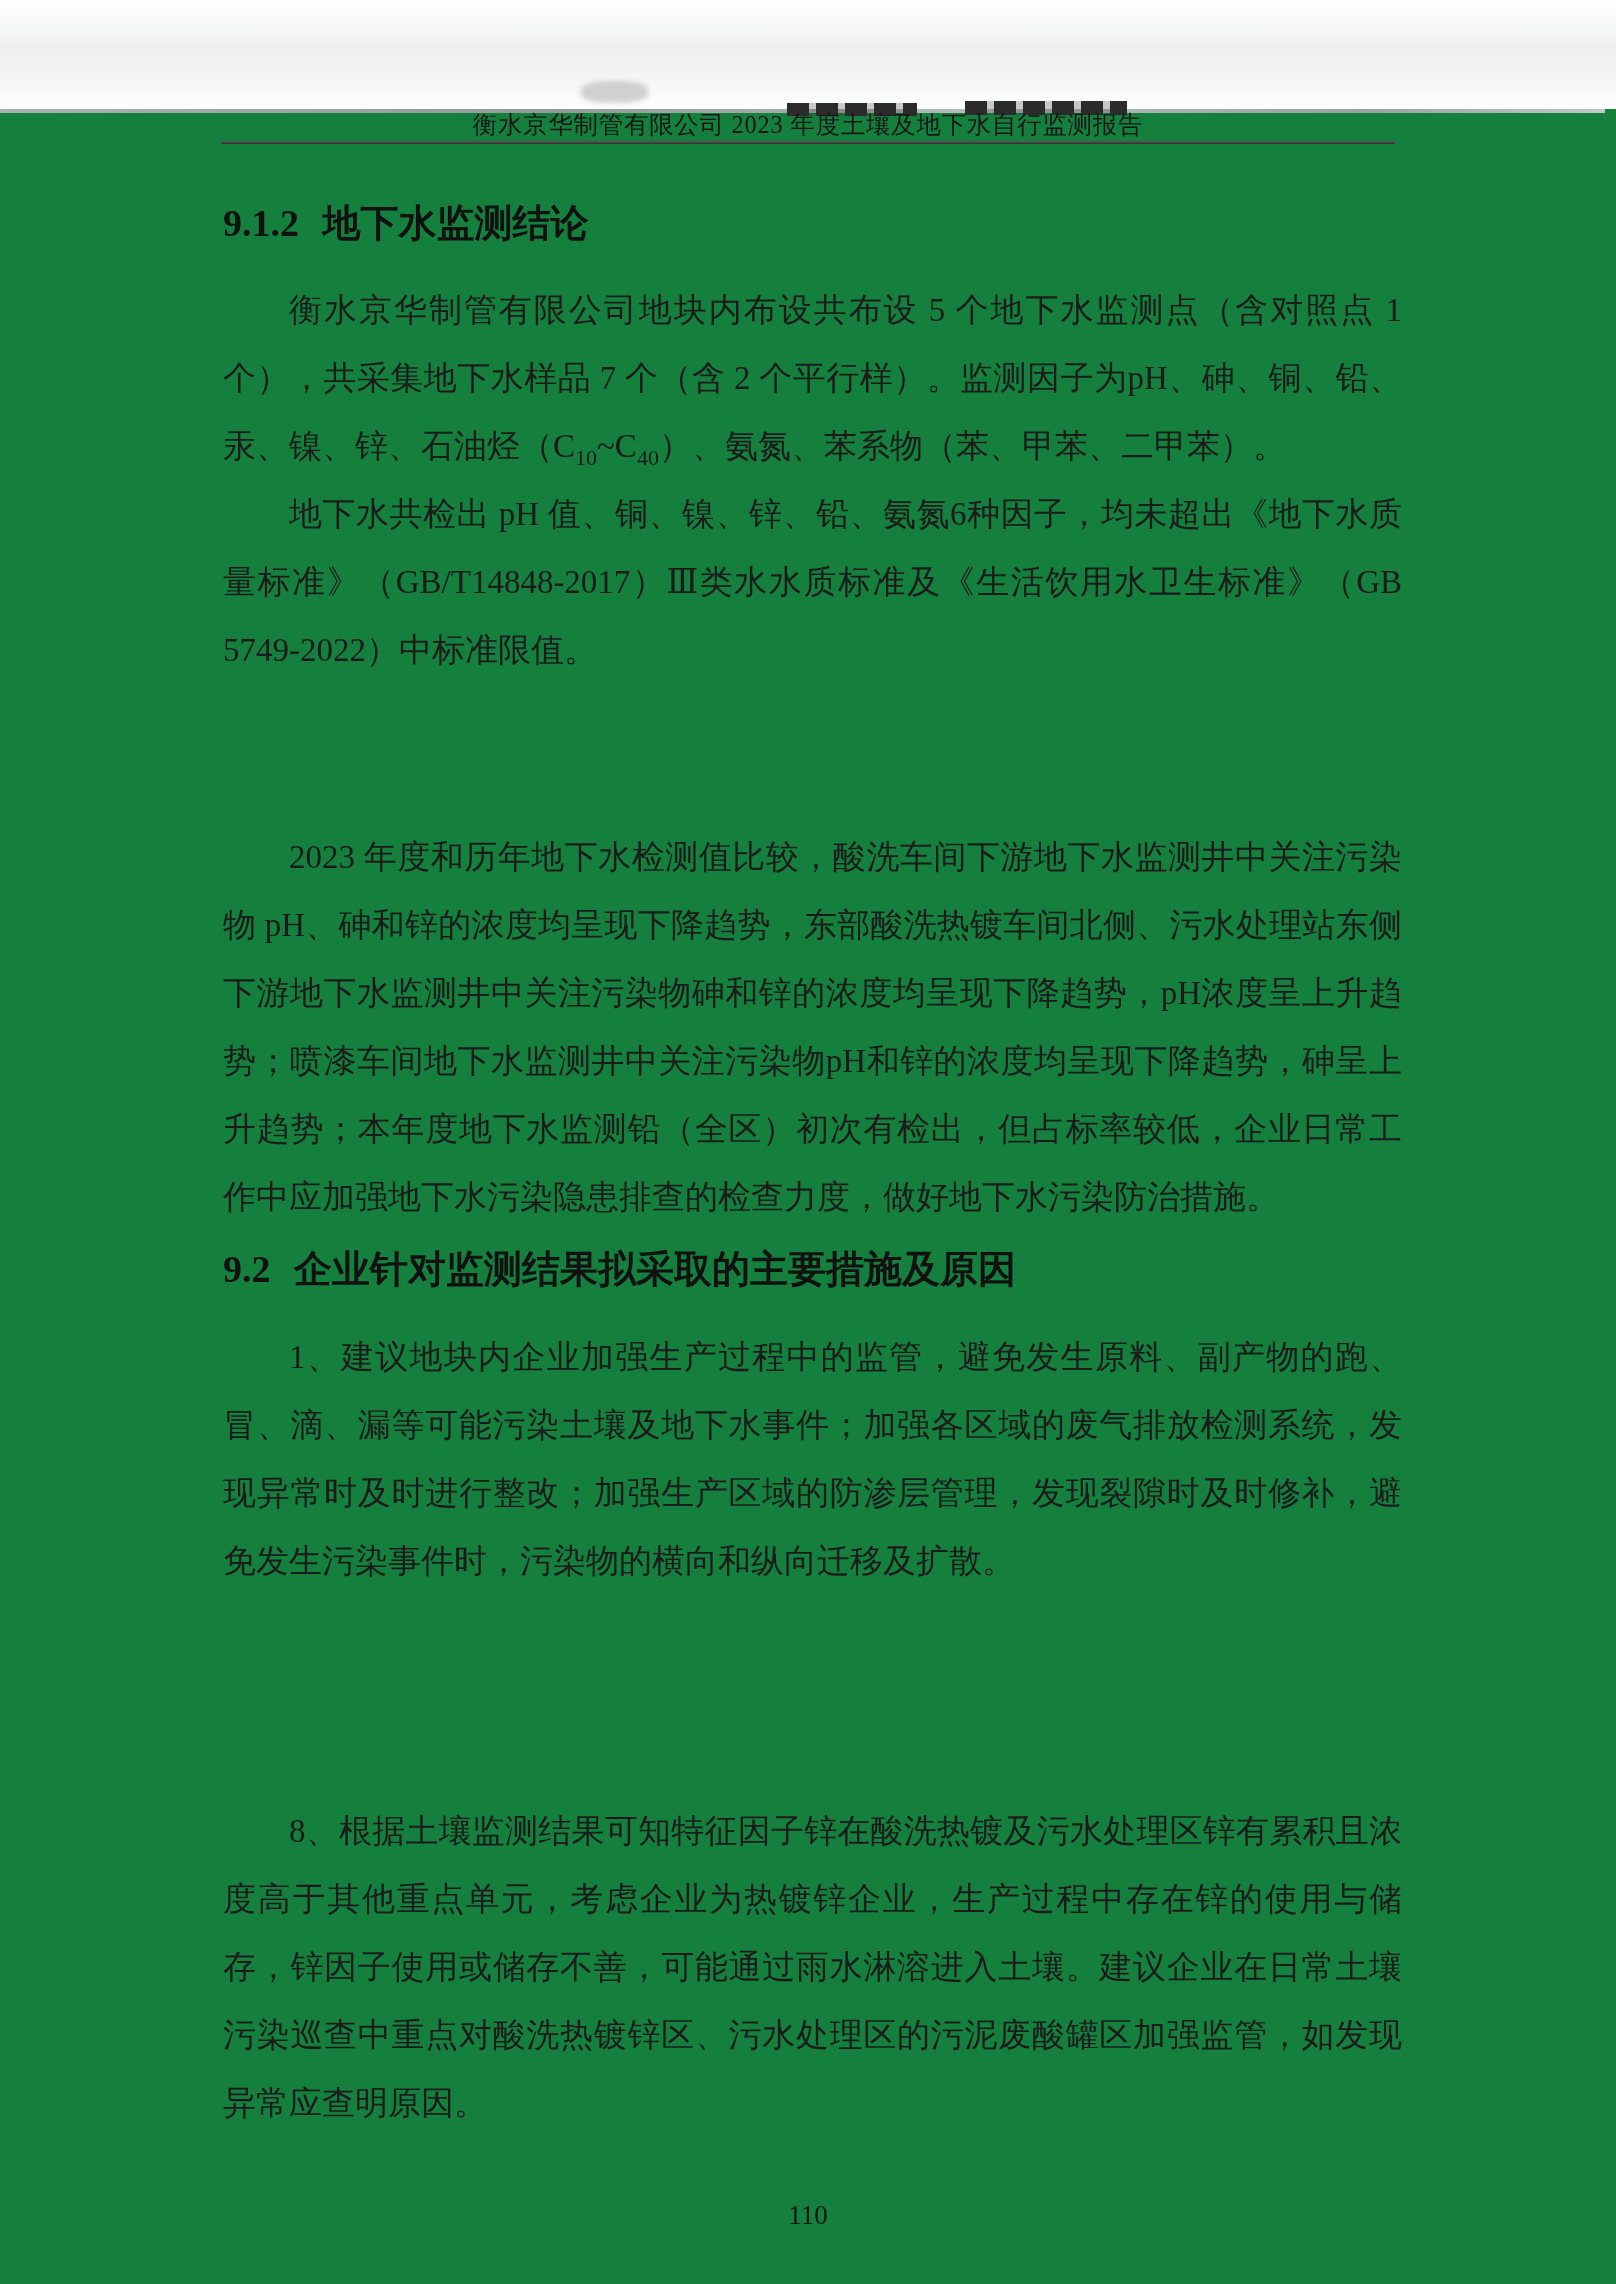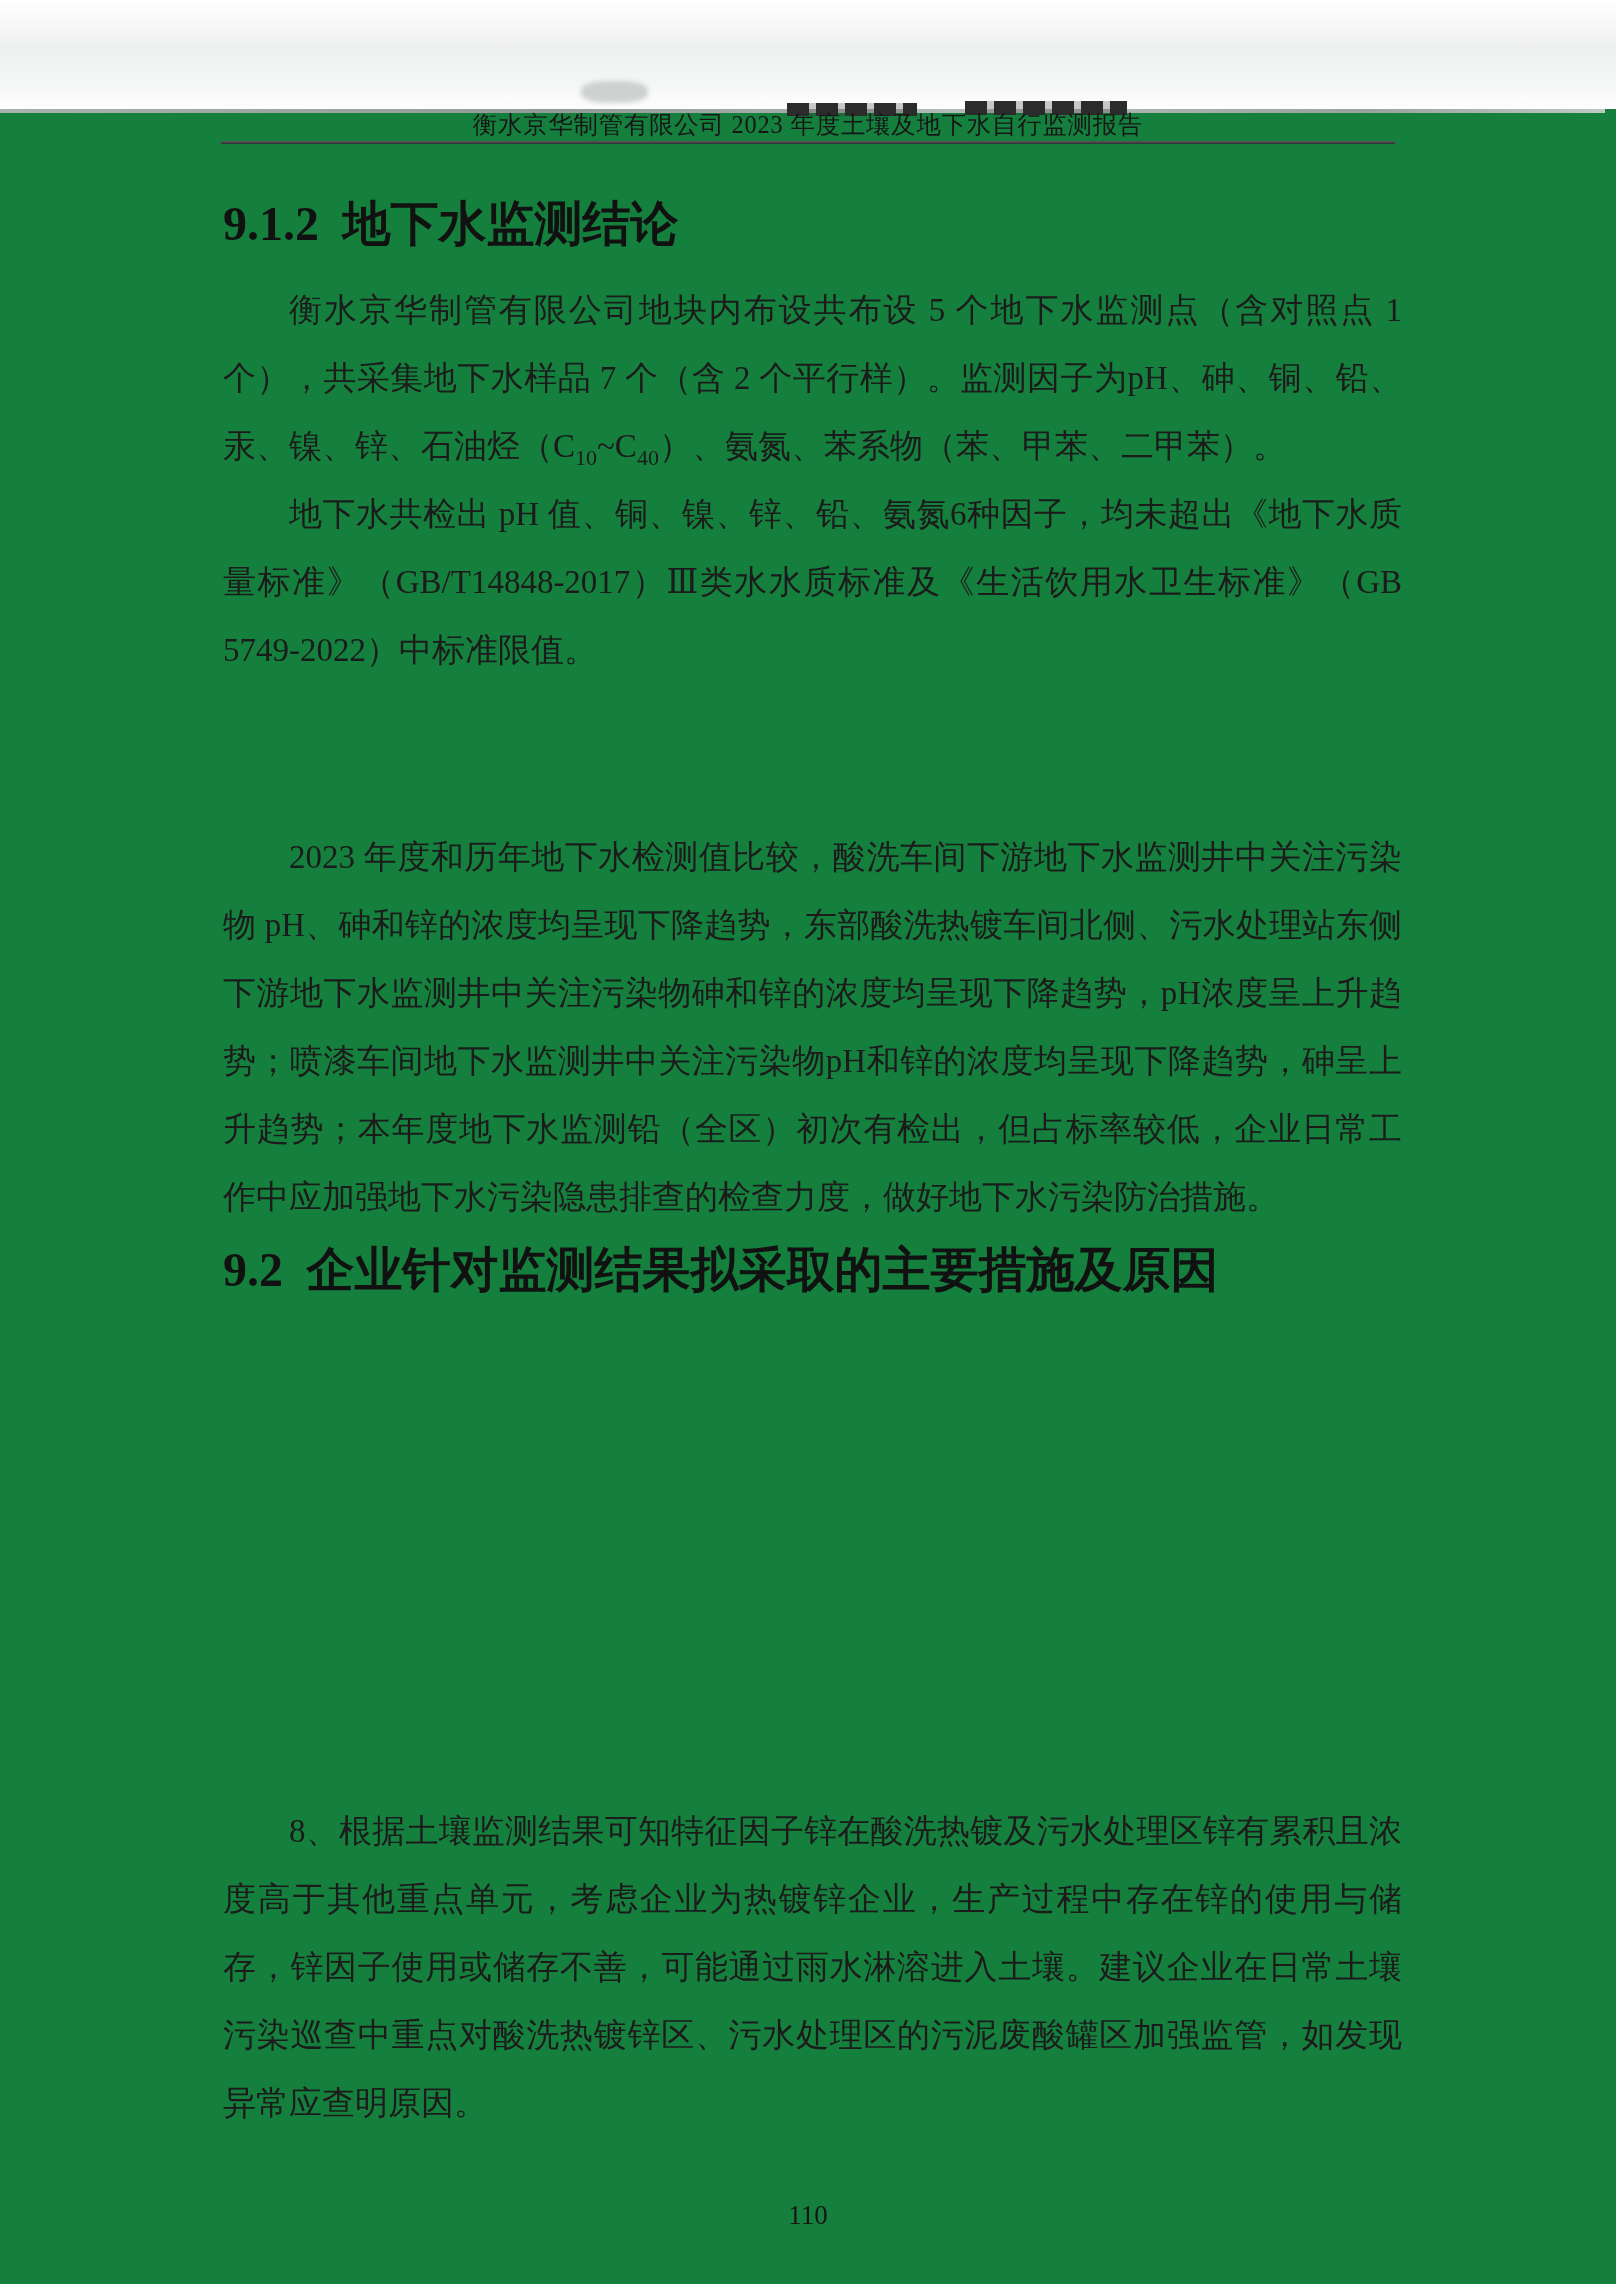--- a/index.html
+++ b/index.html
@@ -46,21 +46,21 @@
   }
   .header-rule {
     position: absolute; top: 141px; left: 221px; width: 1174px; height: 3.4px;
     background: linear-gradient(#5a5a5a, #2f2f2f);
   }
 
   
   .h-sec {
     position: absolute; left: 223px; width: 1179px;
     font-family: "Liberation Sans", "DejaVu Sans", sans-serif;
-    font-weight: 700; font-size: 48px; line-height: 47px; color: #111;
+    font-weight: 700; font-size: 38px; line-height: 47px; color: #111;
     white-space: nowrap;
   }
   .h-sec .hnum {
     font-family: "Liberation Serif", "DejaVu Serif", serif;
     font-weight: 700; margin-right: 23.6px;
   }
   #h1 { top: 200px; }
   #h2 { top: 1246px; }
 
   
@@ -106,20 +106,21 @@
 
   <p class="p" id="p2">地下水共检出 pH 值、铜、镍、锌、铅、氨氮6种因子，均未超出《地下水质量标准》（GB/T14848-2017）Ⅲ类水水质标准及《生活饮用水卫生标准》（GB 5749-2022）中标准限值。</p>
 
 
   <p class="p" id="p4">2023 年度和历年地下水检测值比较，酸洗车间下游地下水监测井中关注污染物 pH、砷和锌的浓度均呈现下降趋势，东部酸洗热镀车间北侧、污水处理站东侧下游地下水监测井中关注污染物砷和锌的浓度均呈现下降趋势，pH浓度呈上升趋势；喷漆车间地下水监测井中关注污染物pH和锌的浓度均呈现下降趋势，砷呈上升趋势；本年度地下水监测铅（全区）初次有检出，但占标率较低，企业日常工作中应加强地下水污染隐患排查的检查力度，做好地下水污染防治措施。</p>
 
   <div class="h-sec" id="h2">
     <span class="hnum">9.2</span><span>企业针对监测结果拟采取的主要措施及原因</span>
   </div>
 
+  <p class="p" id="p5">1、建议地块内企业加强生产过程中的监管，避免发生原料、副产物的跑、冒、滴、漏等可能污染土壤及地下水事件；加强各区域的废气排放检测系统，发现异常时及时进行整改；加强生产区域的防渗层管理，发现裂隙时及时修补，避免发生污染事件时，污染物的横向和纵向迁移及扩散。</p>
 
 
   <p class="p" id="p7">8、根据土壤监测结果可知特征因子锌在酸洗热镀及污水处理区锌有累积且浓度高于其他重点单元，考虑企业为热镀锌企业，生产过程中存在锌的使用与储存，锌因子使用或储存不善，可能通过雨水淋溶进入土壤。建议企业在日常土壤污染巡查中重点对酸洗热镀锌区、污水处理区的污泥废酸罐区加强监管，如发现异常应查明原因。</p>
 
   <div class="footer">110</div>
 
 </div>
 
 
 </body></html>

